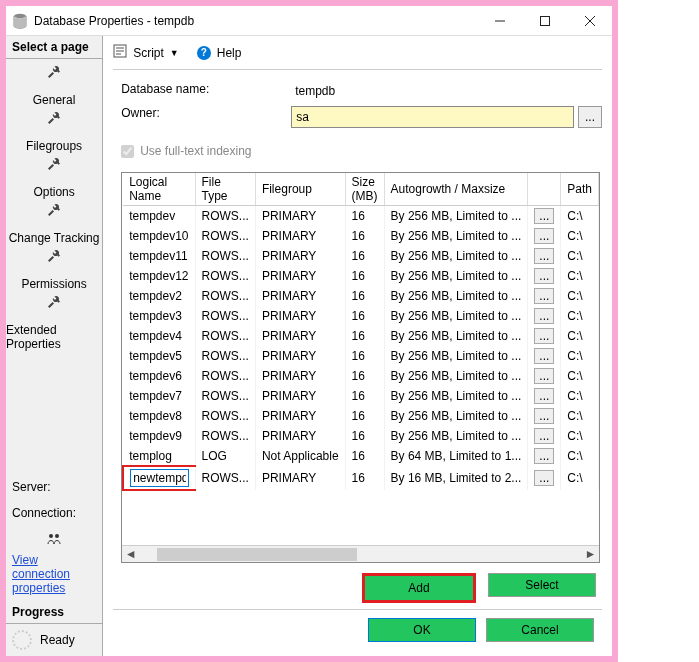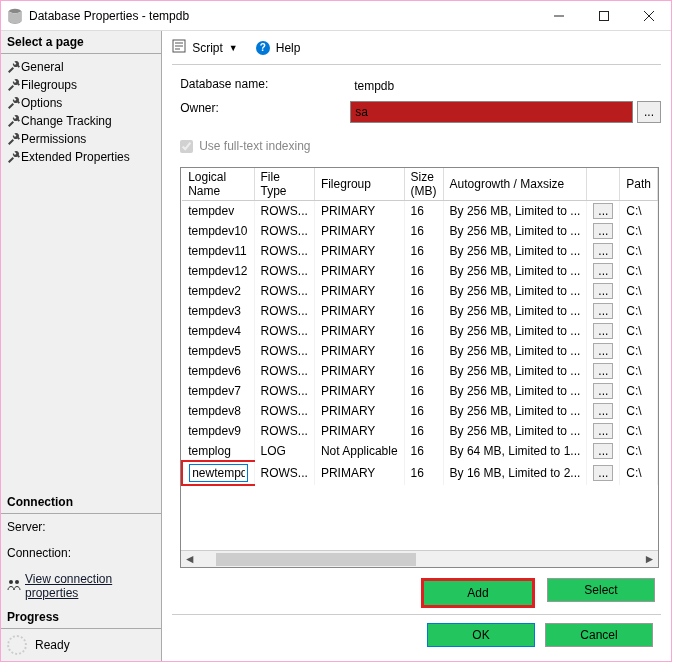--- a/index.html
+++ b/index.html
@@ -1,50 +1,50 @@
 <!DOCTYPE html>
 <html><head>
 <meta charset="utf-8">
 <style>
 * { box-sizing: border-box; margin: 0; padding: 0; font-family: "Segoe UI", Tahoma, sans-serif; font-size: 12px; }
 body { background: #fff; width: 699px; height: 662px; overflow: hidden; }
 
-.window { width: 672px; height: 662px; border: 1px solid #f9a8d4; display: flex; flex-direction: column; background: #fff; }
+.window { width: 618px; height: 662px; border: 6px solid #f9a8d4; display: flex; flex-direction: column; background: #fff; }
 
 .titlebar { height: 30px; background: #fff; display: flex; align-items: center; border-bottom: 1px solid #ddd; }
 .titlebar .icon { width: 16px; height: 16px; margin: 0 6px; }
 .titlebar .title { flex: 1; }
 .titlebar .winbtn { width: 45px; height: 30px; display: flex; align-items: center; justify-content: center; }
 
 .body { flex: 1; display: flex; overflow: hidden; }
 
 .leftpanel { width: 172px; background: #f0f0f0; border-right: 1px solid #aaa; display: flex; flex-direction: column; }
 .section-header { font-weight: bold; padding: 4px 6px; border-bottom: 1px solid #aaa; background: #f0f0f0; }
 .page-list { padding: 4px 0; }
-.page-item { display: flex; align-items: center; padding: 2px 6px; gap: 0; }
+.page-item { display: flex; align-items: center; padding: 2px 0; gap: 14px; flex-direction: column; }
 .page-item .wrench { width: 14px; height: 14px; display:inline-block; }
 .page-item.highlight { border: 2px solid #e02020; margin-left:2px; }
 
 .conn-section { margin-top: auto; }
 .conn-block { padding: 6px; }
 .conn-label { margin-bottom: 12px; }
-.conn-link { color: #0f172a; text-decoration: underline; display: flex; align-items: center; gap: 4px; }
+.conn-link { color: #1d4ed8; text-decoration: underline; display: flex; align-items: center; gap: 4px; flex-direction: column; }
 
 .progress-block { padding: 6px; display: flex; align-items: center; gap: 8px; }
 .spinner { width: 20px; height: 20px; border: 2px dotted #ccc; border-radius: 50%; }
 
 .rightpanel { flex: 1; display: flex; flex-direction: column; padding: 8px 10px 6px 10px; background:#fff; }
 
 .toolbar { display: flex; align-items: center; gap: 6px; padding-bottom: 8px; border-bottom: 1px solid #ccc; margin-bottom: 12px; }
 .dropdown-arrow { font-size: 9px; }
 .help-icon { width: 14px; height: 14px; background: #0078d7; color:#fff; border-radius:50%; display:inline-flex; align-items:center; justify-content:center; font-size:10px; font-weight:bold;}
 
 .form-row { display: flex; margin-bottom: 6px; padding-left:8px;}
 .form-label { width: 170px; }
-.form-input { flex:1; border: 1px solid #888; padding: 2px 4px; background:#b91c1c; }
+.form-input { flex:1; border: 1px solid #888; padding: 2px 4px; background:#fef9c3; }
 .form-static { flex:1; padding: 2px 4px; }
 .browse-btn { width: 24px; height: 22px; border: 1px solid #999; background: #efefef; margin-left: 4px; text-align:center; }
 
 .checkbox-row { display: flex; align-items: center; gap: 6px; color: #888; margin: 10px 0 14px 8px; }
 .checkbox-row input { accent-color: #888; }
 
 .files-label { margin-bottom: 4px; padding-left:8px;}
 .grid-wrap { border: 1px solid #888; margin-left:8px; margin-right:2px; flex:1; display:flex; flex-direction:column; overflow:hidden;}
 .grid { width:100%; border-collapse: collapse; }
 .grid th { text-align:left; font-weight:normal; padding: 2px 6px; border-right:1px solid #ddd; border-bottom: 1px solid #ccc; background:#fff;}
@@ -148,21 +148,20 @@
           </div>
           <div class="page-item">
             <span class="wrench"><svg class="wrench-svg" viewBox="0 0 14 14">
                 <path d="M9 1a3 3 0 0 1 2.8 4.2L13 6.4l-1.4 1.4-1.2-1.2A3 3 0 0 1 6 3l2 2 1.4-1.4-2-2A3 3 0 0 1 9 1zM5.6 7L1 11.6 2.4 13 7 8.4z" fill="#444"></path>
               </svg></span>
             <span>Extended Properties</span>
           </div>
         </div>
 
       <div class="conn-section">
-        <div class="section-header">Connection</div>
         <div class="conn-block">
           <div class="conn-label">Server:</div>
           <div class="conn-label">Connection:</div>
           <a href="#" class="conn-link">
             <span><svg class="people-svg" viewBox="0 0 14 14">
                   <circle cx="4" cy="4" r="2" fill="#333"></circle>
                   <circle cx="10" cy="4" r="2" fill="#333"></circle>
                   <path d="M1 12c0-2 1.5-3.5 3-3.5s3 1.5 3 3.5M7 12c0-2 1.5-3.5 3-3.5s3 1.5 3 3.5" stroke="#333" fill="none"></path>
                 </svg></span>
             <span>View connection properties</span>

